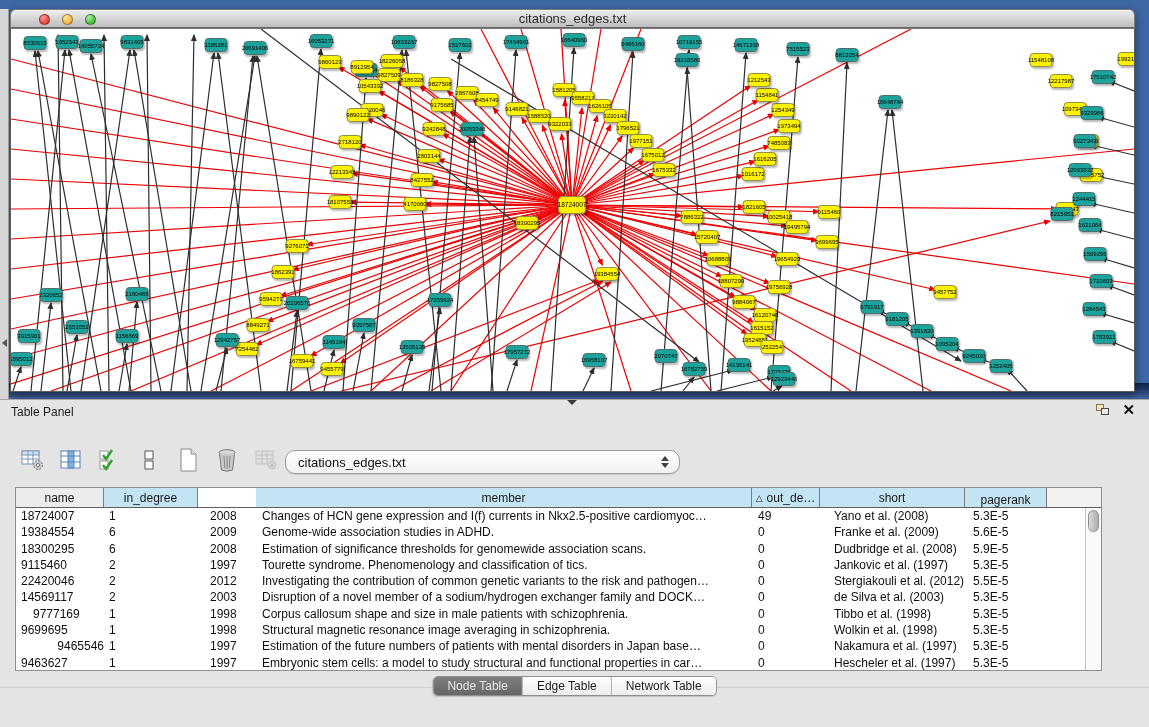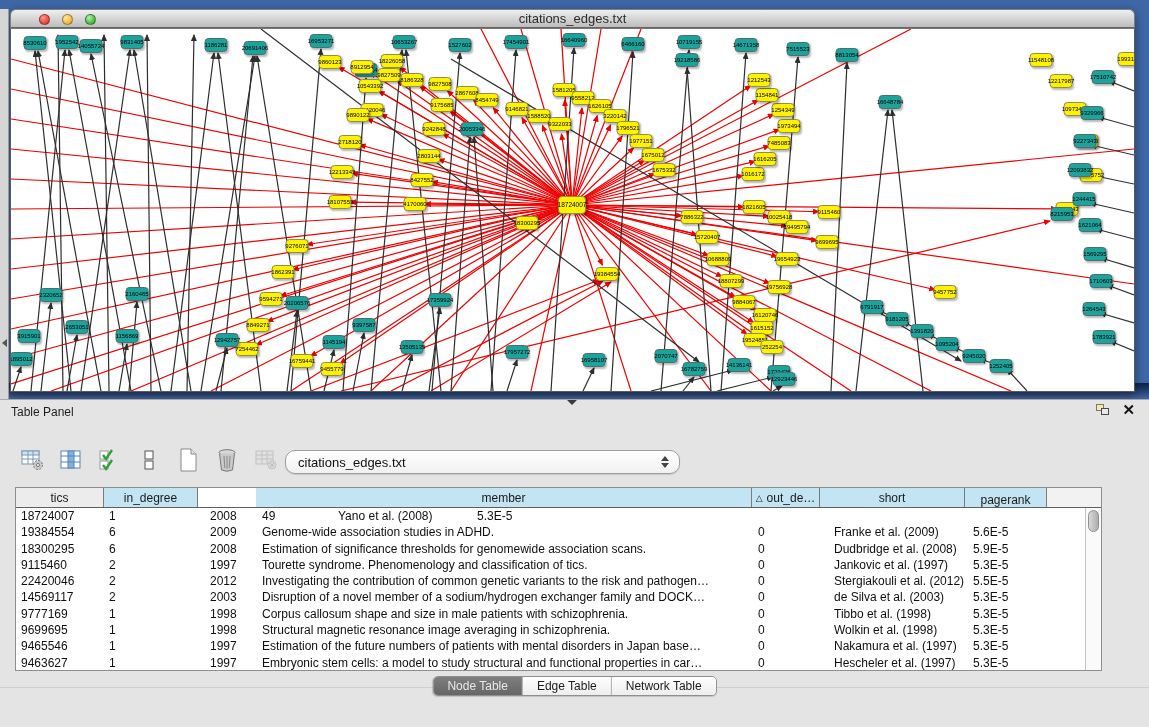--- a/index.html
+++ b/index.html
@@ -493,21 +493,21 @@
     <span class="val">citations_edges.txt</span>
     <span class="dd-arrows">
         <i class="up"></i>
         <i class="dn"></i>
       </span>
   </div>
 
   <div class="dtable">
     <div class="thead" id="thead">
         <div class="th" style="width: 88px; background: rgb(236, 236, 236);">
-          <span>tics</span>
+          <span>name</span>
         </div>
         <div class="th" style="width: 94px; background: rgb(195, 228, 242);">
           <span>in_degree</span>
         </div>
         <div class="th" style="width: 58px; background: rgb(195, 228, 242); margin-top: 24px;">
           <span>year</span>
         </div>
         <div class="th" style="width: 496px; background: rgb(195, 228, 242);">
           <span>member</span>
         </div>
@@ -521,20 +521,21 @@
         <div class="th" style="width: 82px; background: rgb(195, 228, 242); align-items: flex-end;">
           <span>pagerank</span>
         </div>
         <div class="th filler" style="width: 40px; flex: 1 1 0%;"></div>
       </div>
     <div class="tbody" id="tbody">
         <div class="tr">
           <div class="td" style="width: 88px; padding-left: 5px;">18724007</div>
           <div class="td" style="width: 94px; padding-left: 5px;">1</div>
           <div class="td" style="width: 58px; padding-left: 12px;">2008</div>
+          <div class="td" style="width: 496px; padding-left: 6px;">Changes of HCN gene expression and I(f) currents in Nkx2.5-positive cardiomyoc…</div>
           <div class="td" style="width: 68px; padding-left: 6px;">49</div>
           <div class="td" style="width: 145px; padding-left: 14px;">Yano et al. (2008)</div>
           <div class="td" style="width: 82px; padding-left: 8px;">5.3E-5</div>
         </div>
         <div class="tr">
           <div class="td" style="width: 88px; padding-left: 5px;">19384554</div>
           <div class="td" style="width: 94px; padding-left: 5px;">6</div>
           <div class="td" style="width: 58px; padding-left: 12px;">2009</div>
           <div class="td" style="width: 496px; padding-left: 6px;">Genome-wide association studies in ADHD.</div>
           <div class="td" style="width: 68px; padding-left: 6px;">0</div>
@@ -571,39 +572,39 @@
         <div class="tr">
           <div class="td" style="width: 88px; padding-left: 5px;">14569117</div>
           <div class="td" style="width: 94px; padding-left: 5px;">2</div>
           <div class="td" style="width: 58px; padding-left: 12px;">2003</div>
           <div class="td" style="width: 496px; padding-left: 6px;">Disruption of a novel member of a sodium/hydrogen exchanger family and DOCK…</div>
           <div class="td" style="width: 68px; padding-left: 6px;">0</div>
           <div class="td" style="width: 145px; padding-left: 14px;">de Silva et al. (2003)</div>
           <div class="td" style="width: 82px; padding-left: 8px;">5.3E-5</div>
         </div>
         <div class="tr">
-          <div class="td" style="width: 88px; padding-left: 5px;">9777169</div>
+          <div class="td" style="width: 88px; padding-left: 17px;">9777169</div>
           <div class="td" style="width: 94px; padding-left: 5px;">1</div>
           <div class="td" style="width: 58px; padding-left: 12px;">1998</div>
           <div class="td" style="width: 496px; padding-left: 6px;">Corpus callosum shape and size in male patients with schizophrenia.</div>
           <div class="td" style="width: 68px; padding-left: 6px;">0</div>
           <div class="td" style="width: 145px; padding-left: 14px;">Tibbo et al. (1998)</div>
           <div class="td" style="width: 82px; padding-left: 8px;">5.3E-5</div>
         </div>
         <div class="tr">
           <div class="td" style="width: 88px; padding-left: 5px;">9699695</div>
           <div class="td" style="width: 94px; padding-left: 5px;">1</div>
           <div class="td" style="width: 58px; padding-left: 12px;">1998</div>
           <div class="td" style="width: 496px; padding-left: 6px;">Structural magnetic resonance image averaging in schizophrenia.</div>
           <div class="td" style="width: 68px; padding-left: 6px;">0</div>
           <div class="td" style="width: 145px; padding-left: 14px;">Wolkin et al. (1998)</div>
           <div class="td" style="width: 82px; padding-left: 8px;">5.3E-5</div>
         </div>
         <div class="tr">
-          <div class="td" style="width: 88px; padding-left: 5px;">9465546</div>
+          <div class="td" style="width: 88px; padding-left: 5px; text-align: right;">9465546</div>
           <div class="td" style="width: 94px; padding-left: 5px;">1</div>
           <div class="td" style="width: 58px; padding-left: 12px;">1997</div>
           <div class="td" style="width: 496px; padding-left: 6px;">Estimation of the future numbers of patients with mental disorders in Japan base…</div>
           <div class="td" style="width: 68px; padding-left: 6px;">0</div>
           <div class="td" style="width: 145px; padding-left: 14px;">Nakamura et al. (1997)</div>
           <div class="td" style="width: 82px; padding-left: 8px;">5.3E-5</div>
         </div>
         <div class="tr">
           <div class="td" style="width: 88px; padding-left: 5px;">9463627</div>
           <div class="td" style="width: 94px; padding-left: 5px;">1</div>

